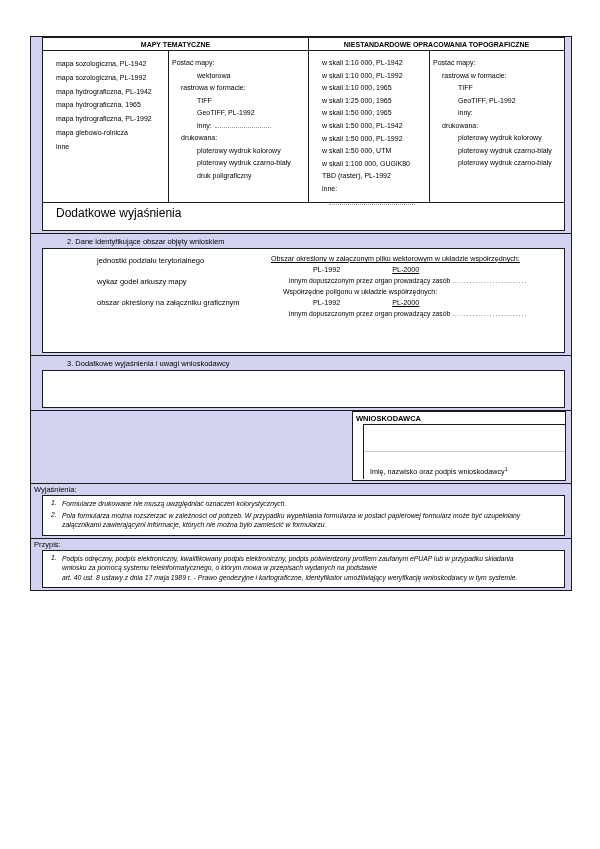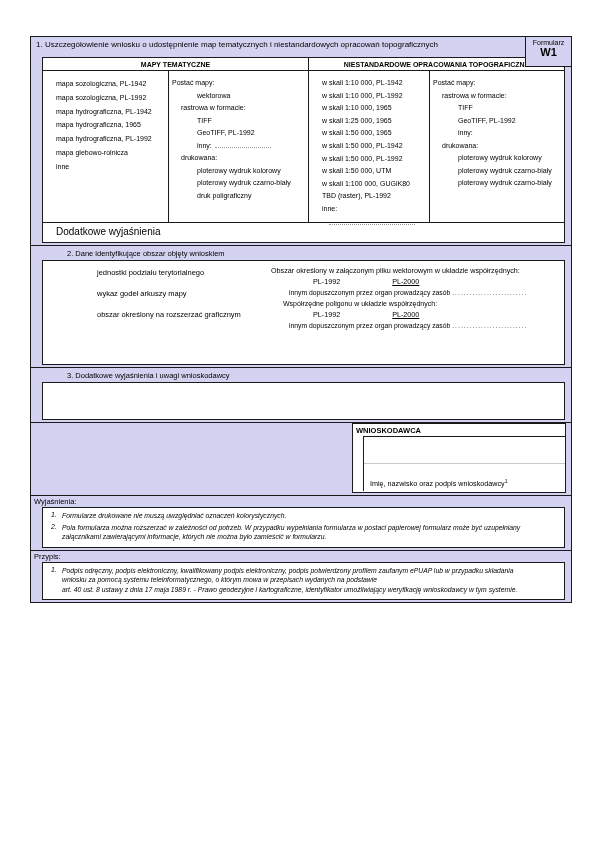--- a/index.html
+++ b/index.html
@@ -27,29 +27,29 @@
   .c3 { width:121px; border-right:1px solid #1a1a1a; }
   .c4 { flex:1; }
   .c1 .item { padding-left:13px; line-height:13.8px; }
   .c3 .item { padding-left:13px; line-height:12.6px; }
   .c2 .item, .c4 .item { line-height:12.5px; }
   .ind0 { padding-left:3px; }
   .ind1 { padding-left:12px; }
   .ind2 { padding-left:28px; }
   .fill-line { display:inline-block; width:56px; border-bottom:1px dotted #9a9a9a; height:7px; margin-left:3px; }
   .dot-line { width:86px; border-bottom:1px dotted #9a9a9a; height:7px; margin-left:20px; margin-top:2px; }
-  .mt-addrow { border-top:1px solid #1a1a1a; height:20px; font-size:10px; padding:3px 0 0 13px; }
+  .mt-addrow { border-top:1px solid #1a1a1a; height:28px; font-size:12px; padding:3px 0 0 13px; }
 
   
   .sec-title { font-size:7.5px; padding:3px 4px 2px 4px;margin-left:32px; }
   .sec2-body { position:relative; margin:0 6px 2px 11px; background:#fff; border:1px solid #1a1a1a; height:105px; font-size:7.5px; }
   .s2-left { position:absolute; left:22px; top:7px; }
   .s2-left .item { margin-bottom:12px; line-height:9px;padding-left:32px; }
   .s2-right { position:absolute; top:5px; right:3px; width:290px; font-size:7.2px; }
-  .s2-right .head { line-height:10px; }
+  .s2-right .head { line-height:10px;text-decoration:underline; }
   .crs-row { line-height:12px; }
   .crs1 { margin-left:42px; }
   .crs2 { margin-left:50px;text-decoration:underline; }
   .other-line { font-size:6.8px; line-height:10px; padding-left:18px; }
   .dots { letter-spacing:1px; color:#444; }
   .poly-head { font-size:7px; line-height:11px; padding-left:12px; }
 
   
   .sec3-body { margin:0 6px 2px 11px; background:#fff; border:1px solid #1a1a1a; height:38px; }
 
@@ -69,27 +69,20 @@
   .note-num { width:11px; flex:none; }
   .note-text { flex:1; white-space:pre-wrap; line-height:9.5px; }
 </style>
 </head>
 <body>
 
 <div class="page">
   <div class="form">
 
     <div class="sec">
-      <div class="sec1-header">
-        <span>1. Uszczegółowienie wniosku o udostępnienie map tematycznych i niestandardowych opracowań topograficznych</span>
-        <div class="formular-box">
-          <div class="formular-label">Formularz</div>
-          <div class="formular-code">W1</div>
-        </div>
-      </div>
       <div class="map-table">
         <div class="mt-headrow">
           <div class="mt-head h1">MAPY TEMATYCZNE</div>
           <div class="mt-head h2">NIESTANDARDOWE OPRACOWANIA TOPOGRAFICZNE</div>
         </div>
         <div class="mt-body">
           <div class="col c1">
             <div class="item">mapa sozologiczna, PL-1942</div>
             <div class="item">mapa sozologiczna, PL-1992</div>
             <div class="item">mapa hydrograficzna, PL-1942</div>
@@ -141,21 +134,21 @@
         </div>
       </div>
     </div>
 
     <div class="sec">
       <div class="sec-title">2. Dane identyfikujące obszar objęty wnioskiem</div>
       <div class="sec2-body">
         <div class="s2-left">
           <div class="item">jednostki podziału terytorialnego</div>
           <div class="item">wykaz godeł arkuszy mapy</div>
-          <div class="item">obszar określony na rozszerzać graficznym</div>
+          <div class="item">obszar określony na załączniku graficznym</div>
         </div>
         <div class="s2-right">
           <div class="head">Obszar określony w załączonym pliku wektorowym w układzie współrzędnych:</div>
           <div class="crs-row">
             <span class="crs1">PL-1992</span>
             <span class="crs2">PL-2000</span>
           </div>
           <div class="other-line">
             <span>innym dopuszczonym przez organ prowadzący zasób</span>
             <span class="dots">..........................</span>

